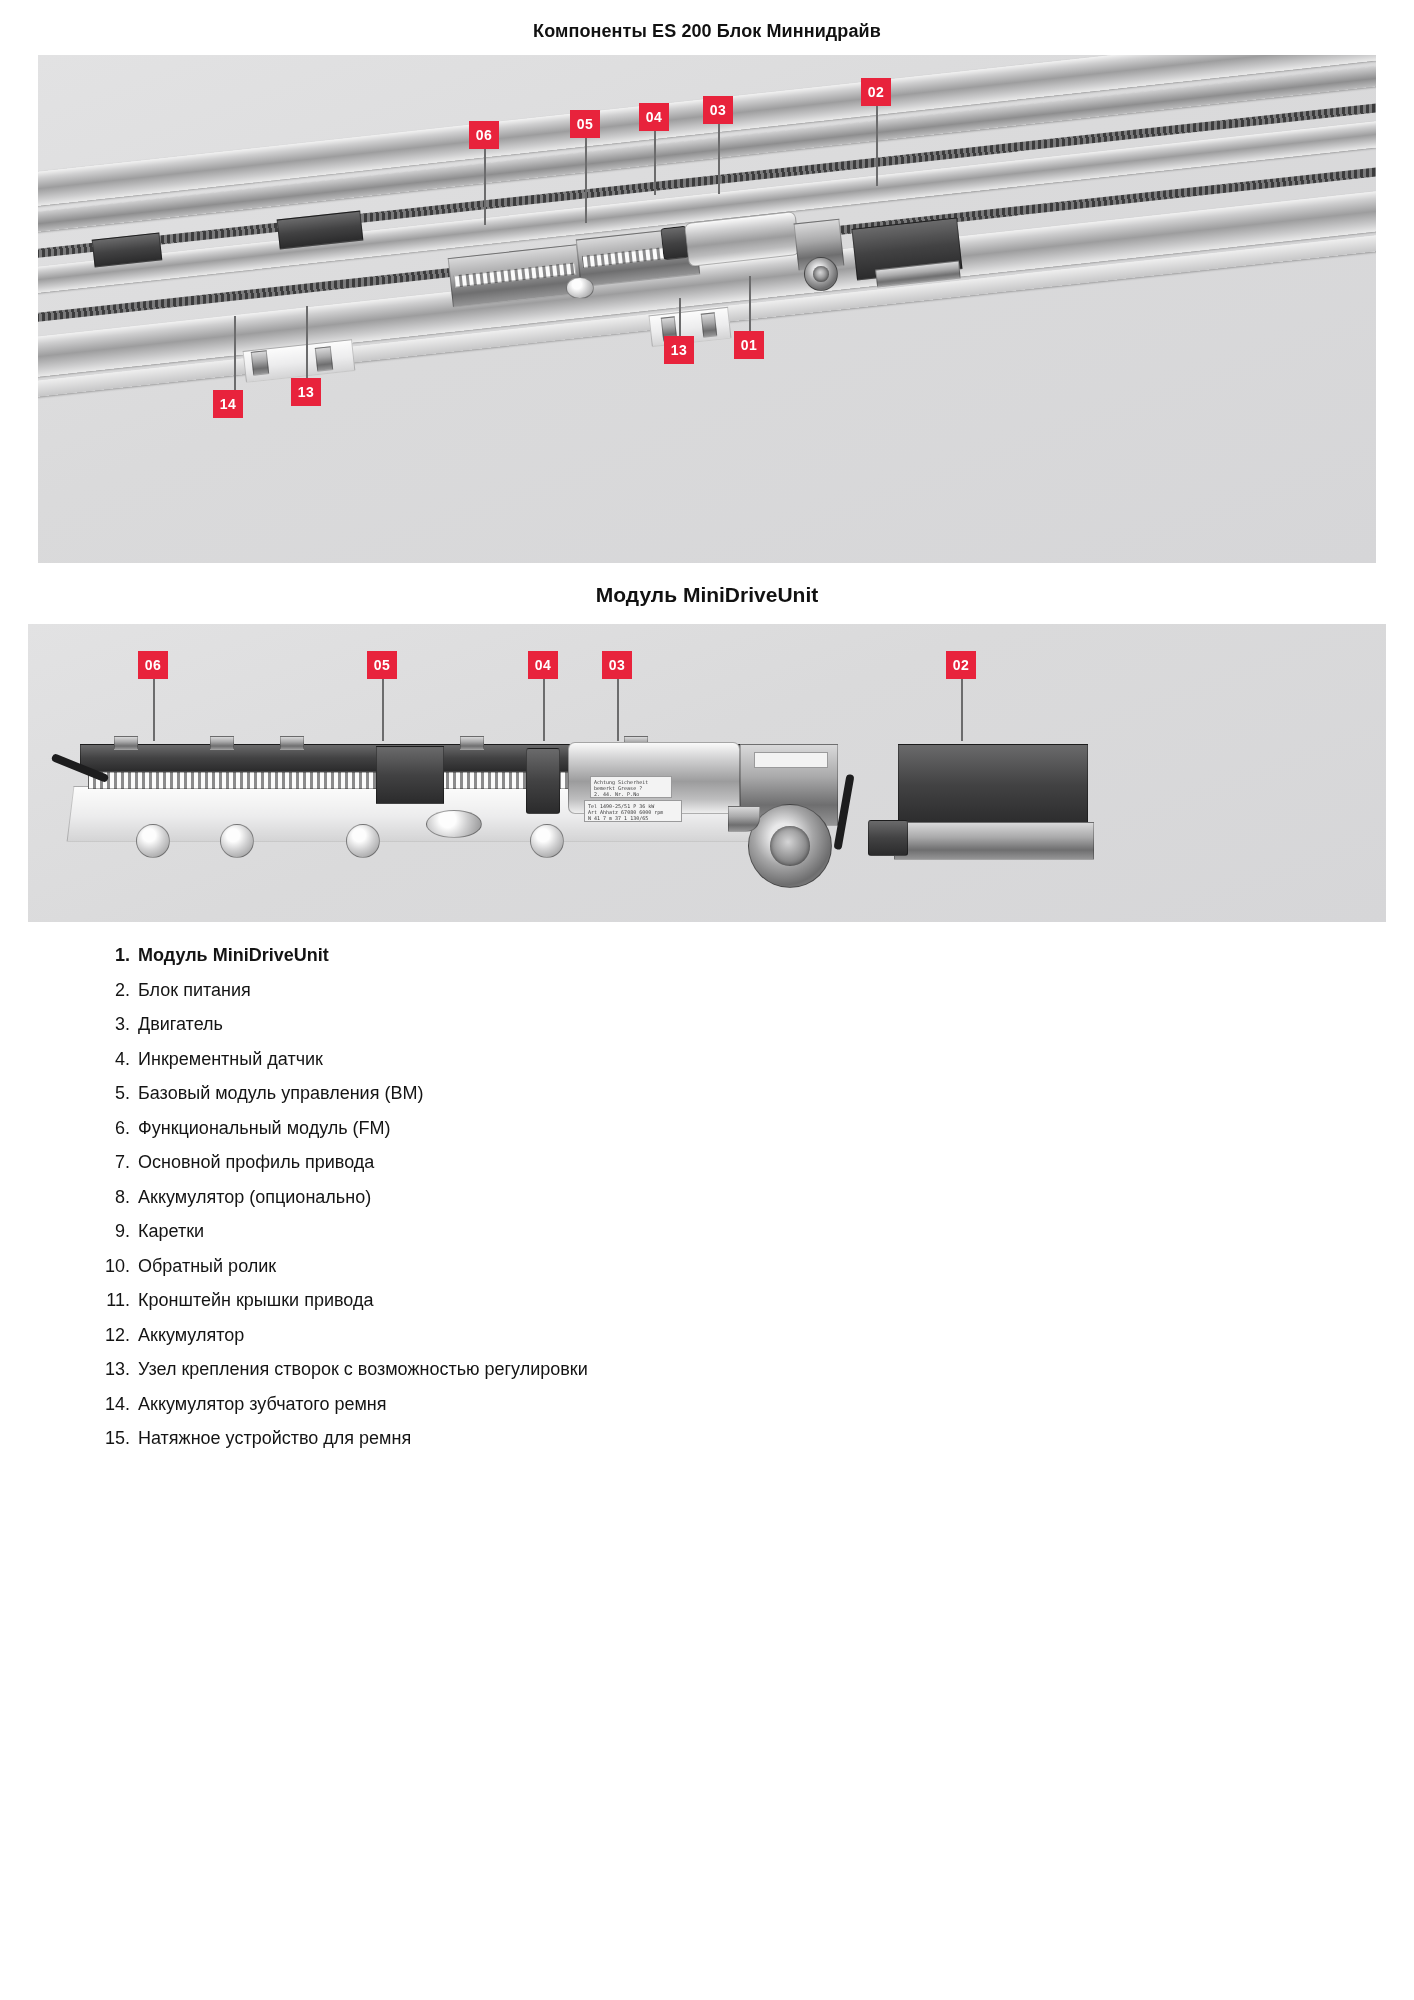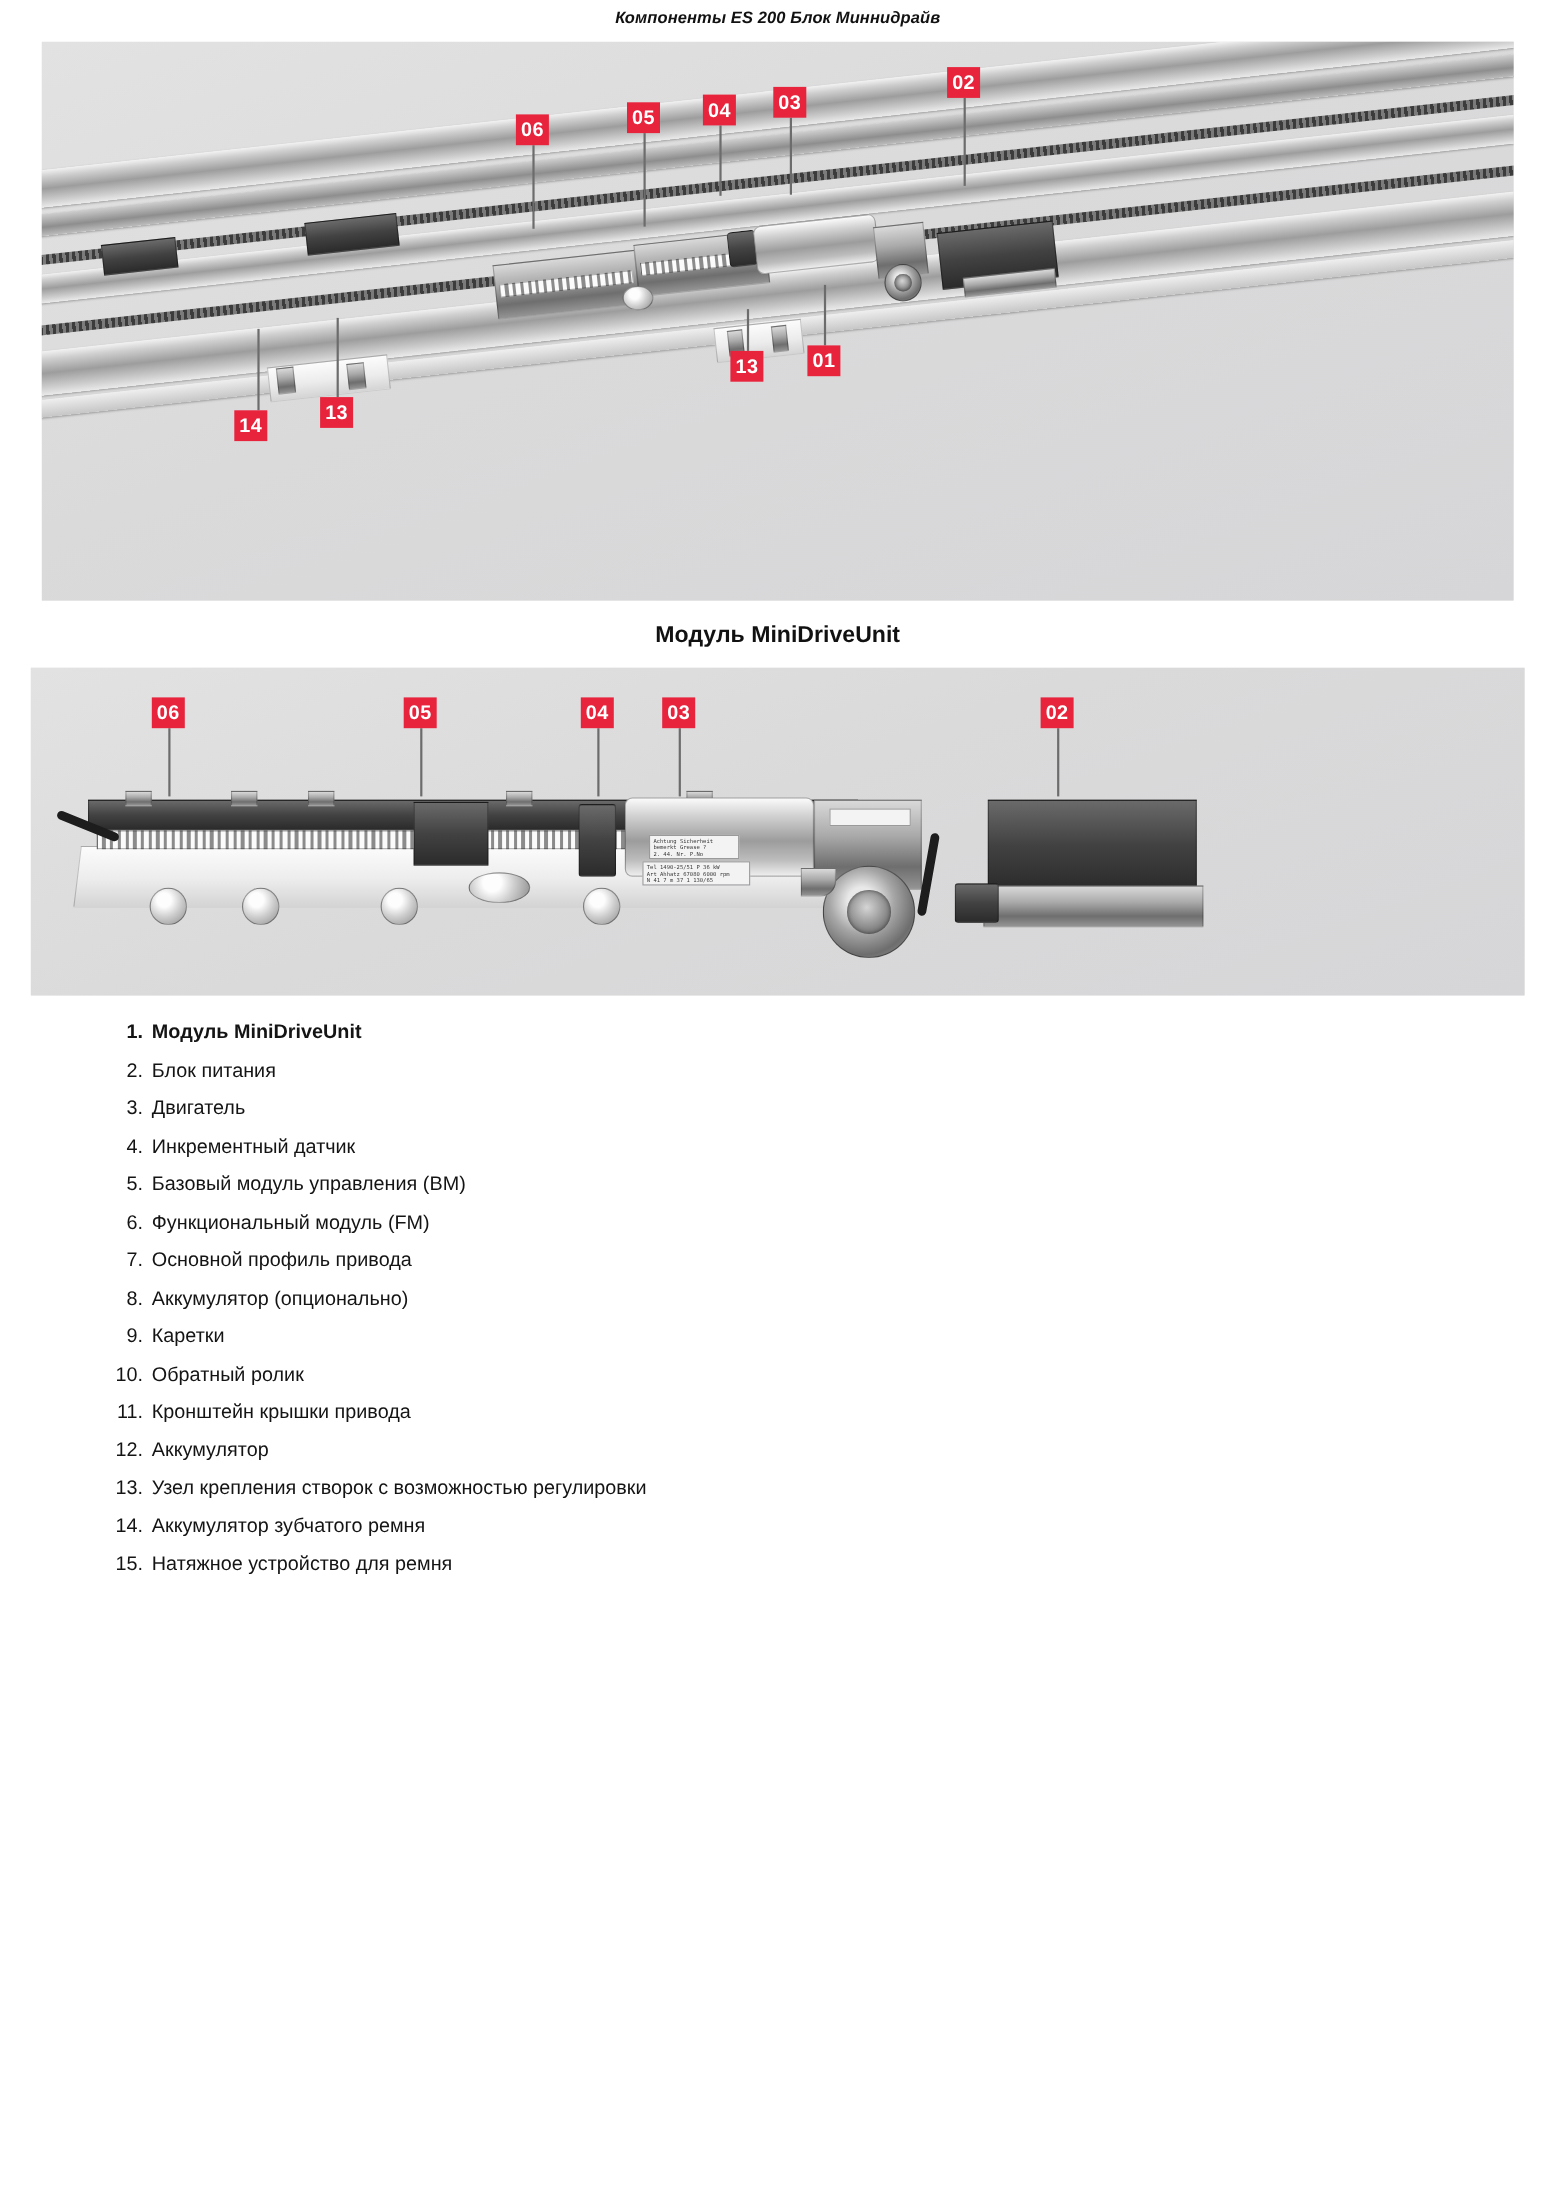--- a/index.html
+++ b/index.html
@@ -19,27 +19,26 @@
     width: 1414px;
     min-height: 2000px;
     padding: 0;
     position: relative;
     background: #fff;
   }
 
   
   .doc-title {
     text-align: center;
-    font-size: 15px;
+    font-size: 18px;
     font-weight: bold;
     letter-spacing: 0.1px;
     color: #111;
-    padding: 8px 0 13px 0;
+    padding: 21px 0 13px 0;
     margin: 0;
-    font-style: italic;
   }
   .section-title {
     text-align: center;
     font-size: 21px;
     font-weight: bold;
     color: #111;
     padding: 20px 0 17px 0;
     margin: 0;
   }
 
@@ -143,21 +142,21 @@
     font-family: "DejaVu Sans Mono", monospace;
   }
 
   
   .callout {
     position: absolute;
     width: 30px;
     height: 28px;
     background: #e8233c;
     color: #ffffff;
-    font-size: 18px;
+    font-size: 14px;
     font-weight: bold;
     line-height: 28px;
     text-align: center;
     letter-spacing: .4px;
     z-index: 9;
     font-family: "Liberation Sans", sans-serif;
   }
   .leader {
     position: absolute;
     width: 1.6px;

